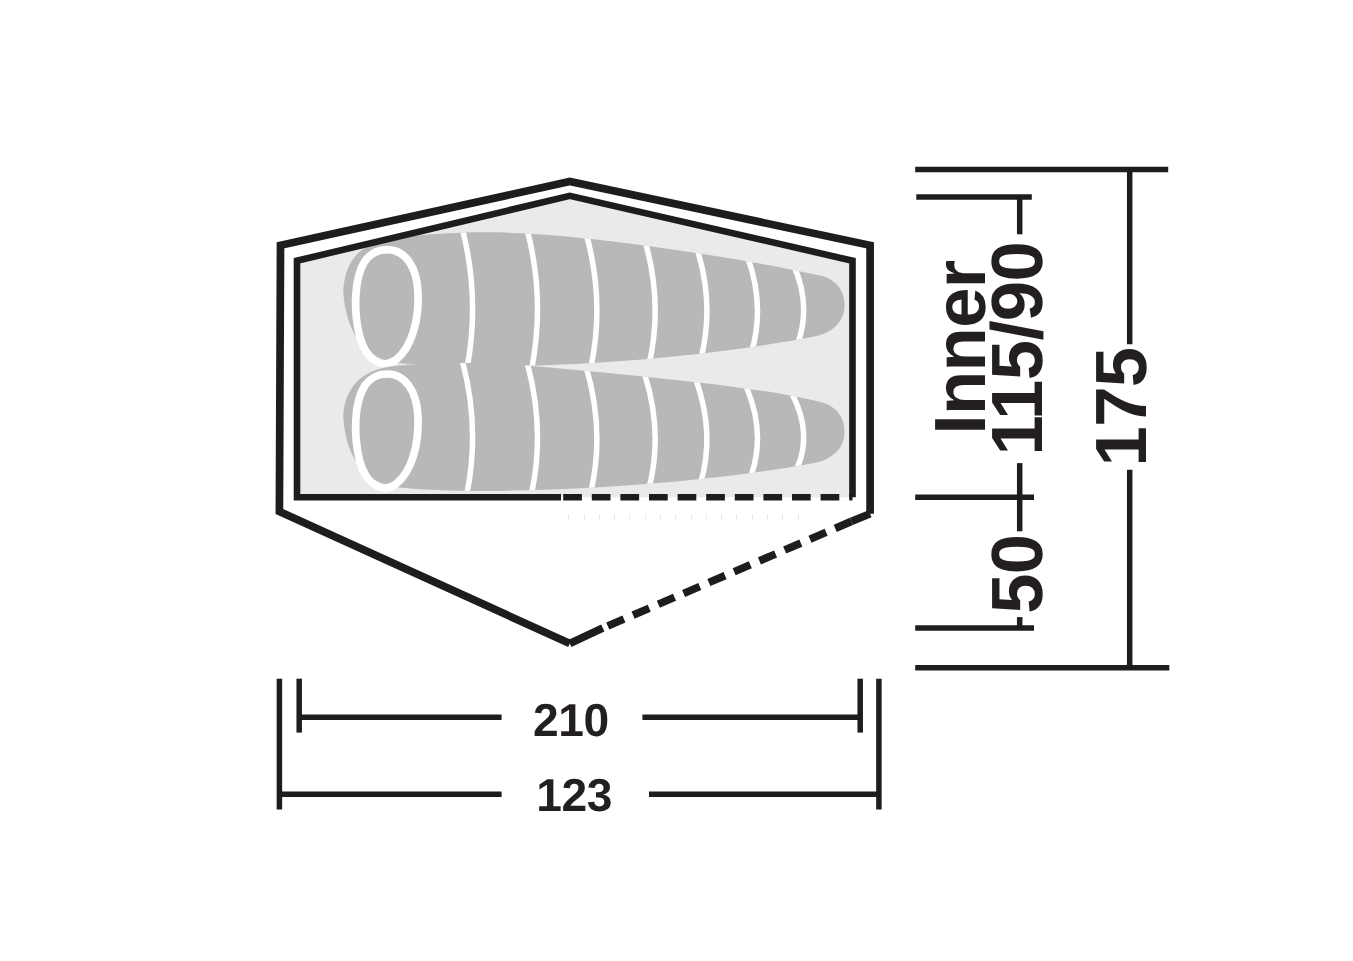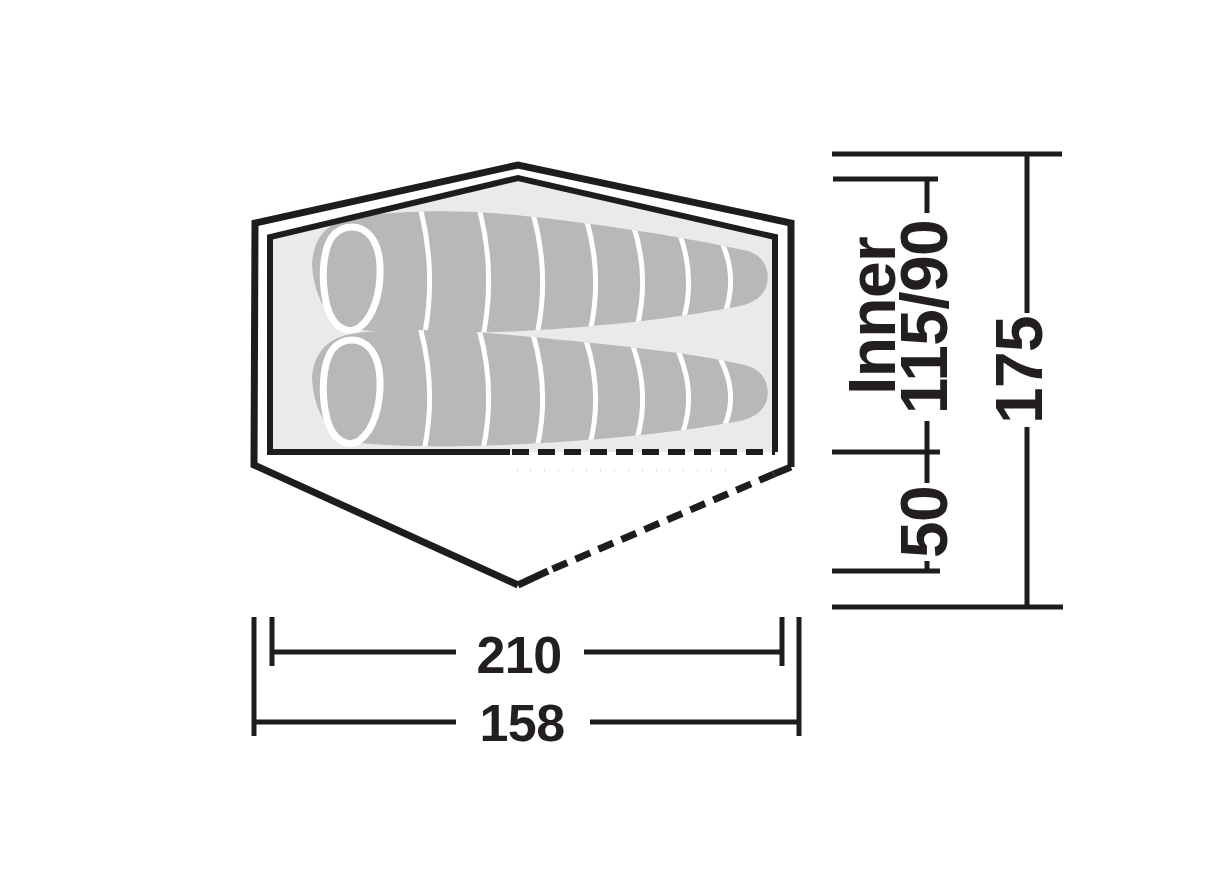--- a/index.html
+++ b/index.html
@@ -20,21 +20,21 @@
   .w6{stroke-width:6}
   .innerfill{fill:var(--inner-fill);stroke:none}
   .bag{fill:var(--bag-fill);stroke:none}
   .white-ln{stroke:#ffffff;fill:none;stroke-linecap:round}
   .tear{stroke-width:7}
   .baffle{stroke-width:5}
   .dim{stroke:var(--line);stroke-width:5;fill:none;stroke-linecap:butt}
   
   .lbl{position:absolute;color:var(--text);font-weight:bold;white-space:nowrap;line-height:1;
        transform:translate(-50%,-50%);letter-spacing:-0.01em}
-  .lbl.h{font-size:52px}
+  .lbl.h{font-size:42px}
   .lbl.v{font-size:66px;transform:translate(-50%,-50%) rotate(-90deg)}
 </style>
 </head>
 <body>
 
 <div class="canvas">
 
   <svg width="1230" height="874" viewBox="0 0 1230 874">
 
     <defs>
@@ -113,14 +113,14 @@
       <line x1="254" y1="617" x2="254" y2="736"></line>
       <line x1="799" y1="617" x2="799" y2="736"></line>
     </g>
   </svg>
 
   <div class="lbl v" style="left:872px;top:316px">Inner</div>
   <div class="lbl v" style="left:924px;top:317px">115/90</div>
   <div class="lbl v" style="left:924px;top:522px">50</div>
   <div class="lbl v" style="left:1019px;top:370px">175</div>
   <div class="lbl h" style="left:519px;top:655px">210</div>
-  <div class="lbl h" style="left:522px;top:723px">158</div>
+  <div class="lbl h" style="left:522px;top:723px">123</div>
 </div>
 
 </body></html>

